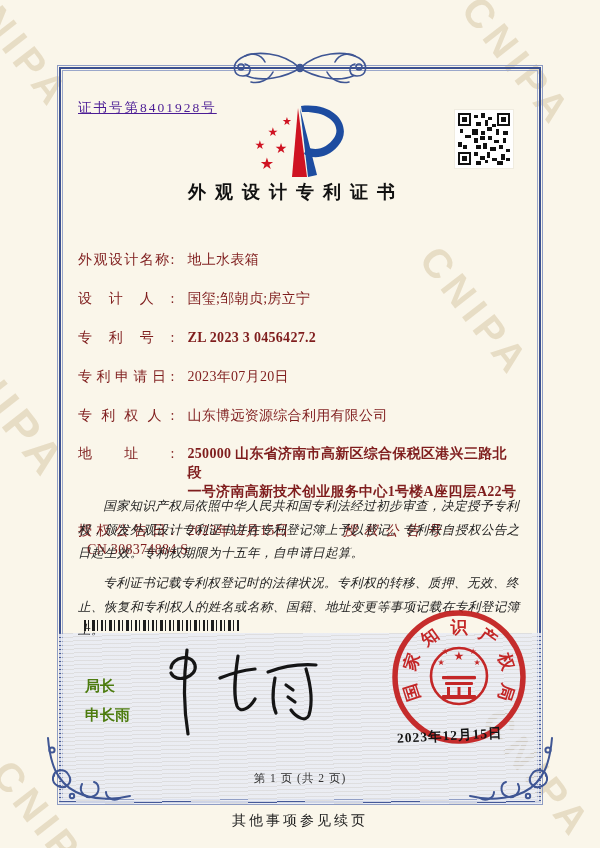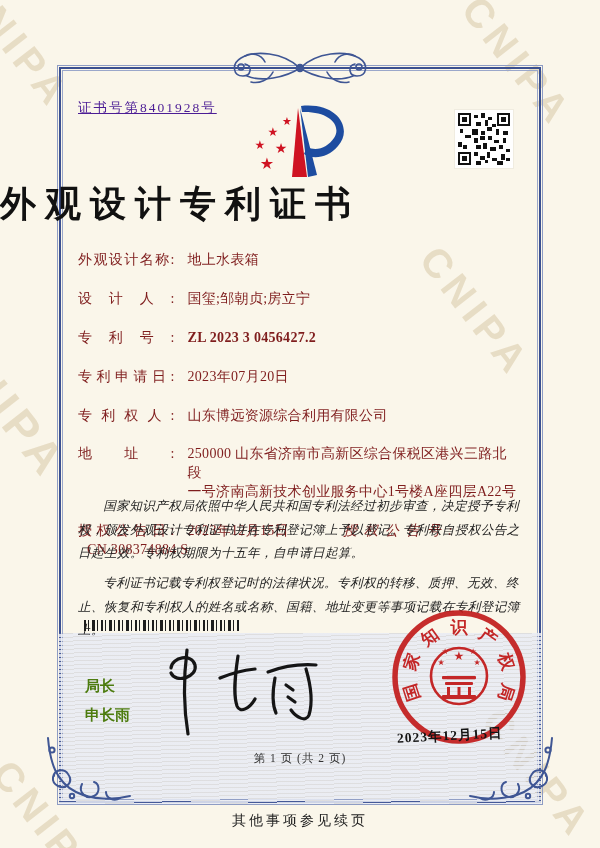--- a/index.html
+++ b/index.html
@@ -42,34 +42,34 @@
   
   .cert-no{
     position:absolute; left:78px; top:99px; font-size:13.5px; color:#4c1d95;
     letter-spacing:2px;
     text-decoration:underline;
   }
   .logo{position:absolute; left:251px; top:103px;}
   .qr{position:absolute; left:455px; top:110px; width:52px; height:52px;
       background:#fff; padding:3px; box-shadow:0 0 0 1px rgba(0,0,0,0.04);}
   .title{
-    position:absolute; left:0; right:8px; top:180px; 
-    font-size:36px; font-weight:bold; letter-spacing:9px; color:#111;
+    position:absolute; left:0; right:8px; top:180px; text-align:center;
+    font-size:18px; font-weight:bold; letter-spacing:9px; color:#111;
   }
   
   .fields{position:absolute; left:78px; top:251px; width:452px; font-size:14px; color:#7f1d1d;}
   .frow{margin-bottom:20px; line-height:1.35;}
   .flabel{
     display:inline-block; width:97px; text-align:justify; text-align-last:justify;
     vertical-align:top; letter-spacing:0.5px;
   }
   .flabel.short{width:110px;}
   .fval{display:inline-block; margin-left:9px; vertical-align:top; letter-spacing:0.3px;}
   .fval.num{font-weight:bold;text-align:right;}
-  .addr .fval{width:330px;}
+  .addr .fval{width:330px;font-weight:bold;}
   .pair2{margin-left:24px;font-style:italic;}
   
   .legal{
     position:absolute; left:78px; top:495px; width:446px;
     font-size:12.6px; line-height:1.88; color:#222; font-style:italic;
     letter-spacing:0.4px;
   }
   .legal p{margin:0 0 6px 0; text-indent:2em;}
   
   .barcode{
@@ -85,21 +85,21 @@
     font-family:"Liberation Sans",sans-serif; font-weight:600;
     font-size:15px; color:#4d7c0f; line-height:1.9;
   }
   .signature{position:absolute; left:162px; top:642px;}
   .seal{position:absolute; left:384px; top:604px; width:150px; height:150px;}
   .seal-date{
     position:absolute; left:397px; top:727px; font-size:13.5px; font-weight:bold;
     color:#141414; letter-spacing:1px; transform:rotate(-3deg);
   }
   .page-info{
-    position:absolute; left:0; right:0; top:751px; text-align:center;
+    position:absolute; left:0; right:0; top:771px; text-align:center;
     font-size:11.5px; color:#333; letter-spacing:1px;
   }
   .footer-note{
     position:absolute; left:0; right:0; top:812px; text-align:center;
     font-size:14px; color:#222; letter-spacing:3px;
   }
 </style>
 </head>
 <body>
 

